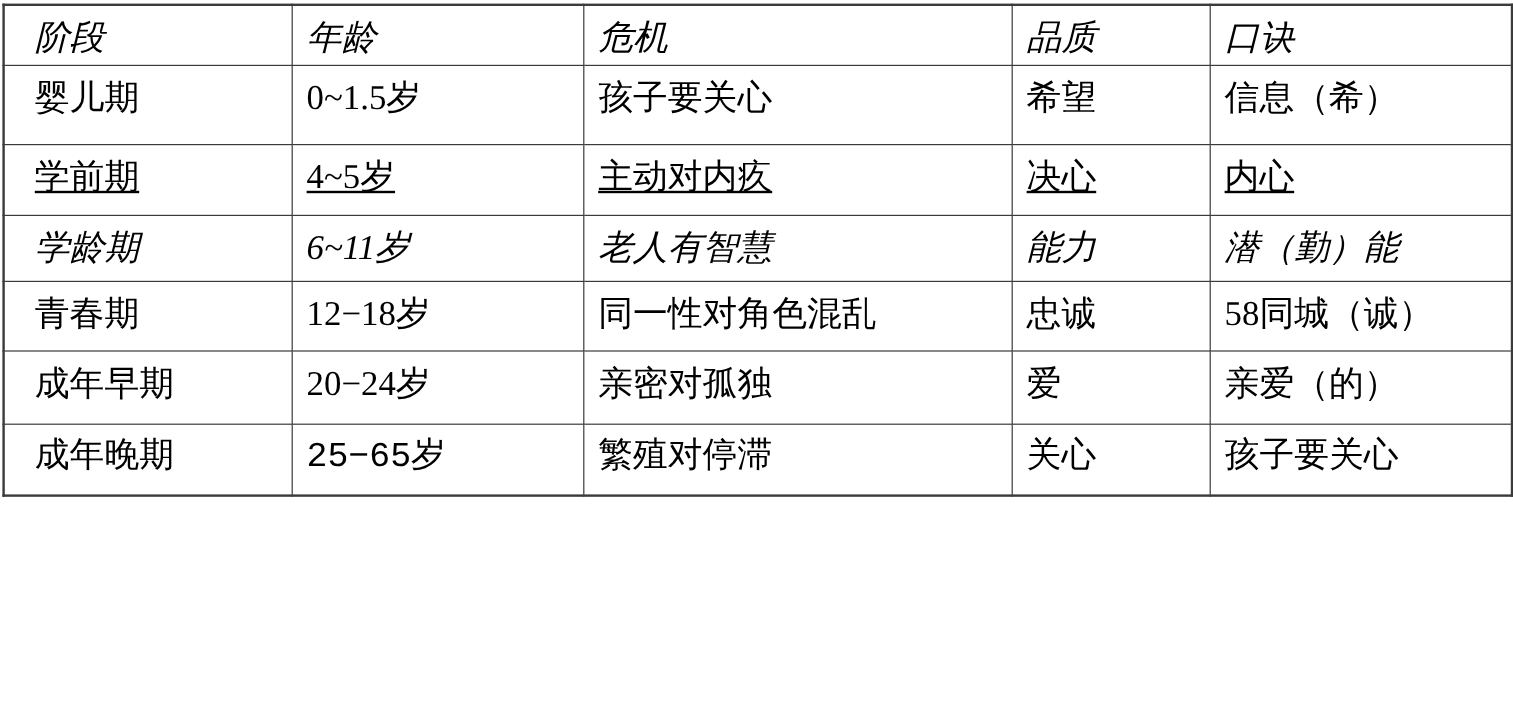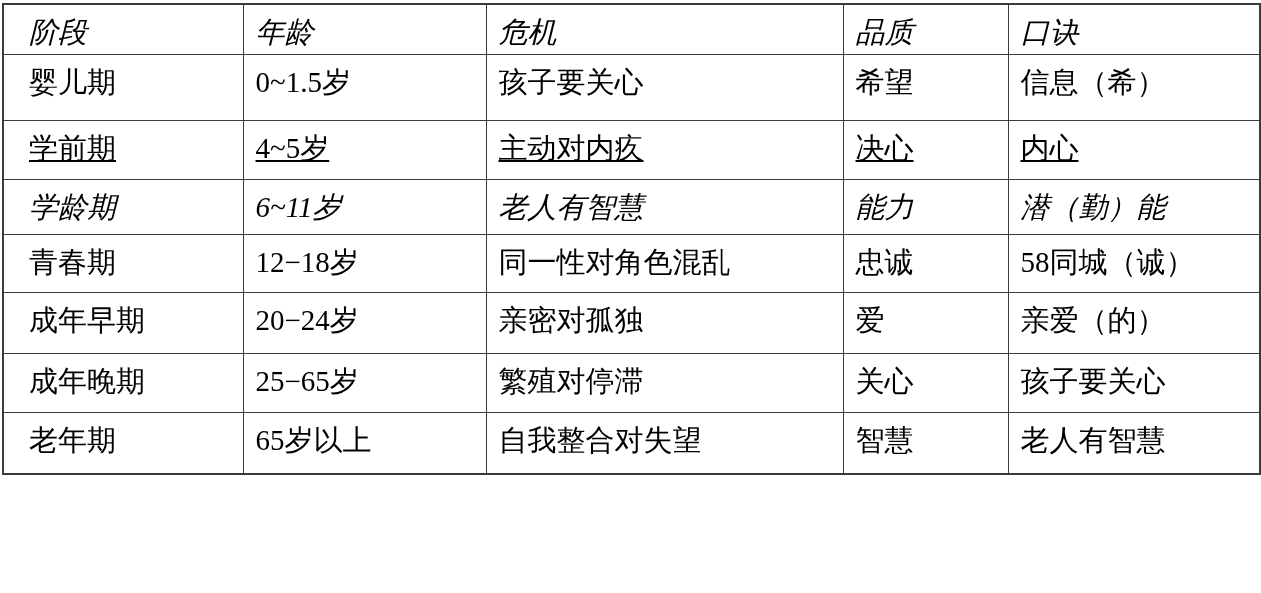--- a/index.html
+++ b/index.html
@@ -41,21 +41,21 @@
     padding-left: 25px;
   }
   
   tr.hdr    { height: 50px; font-style: italic; }
   tr.row-0  { height: 66px; }
   tr.row-1  { height: 97px; }
   tr.row-2  { height: 59px; text-decoration: underline; }
   tr.row-3  { height: 55px; font-style: italic; }
   tr.row-4  { height: 58px; }
   tr.row-5  { height: 61px; }
-  tr.row-6  { height: 59px; }
+  tr.row-6  { height: 59px; font-family: Liberation Mono, monospace; }
   tr.row-7  { height: 61px; }
   .accent { color: var(--accent, #f20000); margin-left: 36px; }
 </style>
 </head>
 <body>
 
 <div class="page">
   <table class="stages">
     <colgroup>
       <col style="width:240px">
@@ -115,22 +115,15 @@
       </tr>
 
       <tr class="row-6">
         <td>成年晚期</td>
         <td>25−65岁</td>
         <td>繁殖对停滞</td>
         <td>关心</td>
         <td class="accent">孩子要关心</td>
       </tr>
 
-      <tr class="row-7">
-        <td>老年期</td>
-        <td>65岁以上</td>
-        <td>自我整合对失望</td>
-        <td>智慧</td>
-        <td class="accent">老人有智慧</td>
-      </tr>
     </tbody>
   </table>
 </div>
 
 </body></html>

